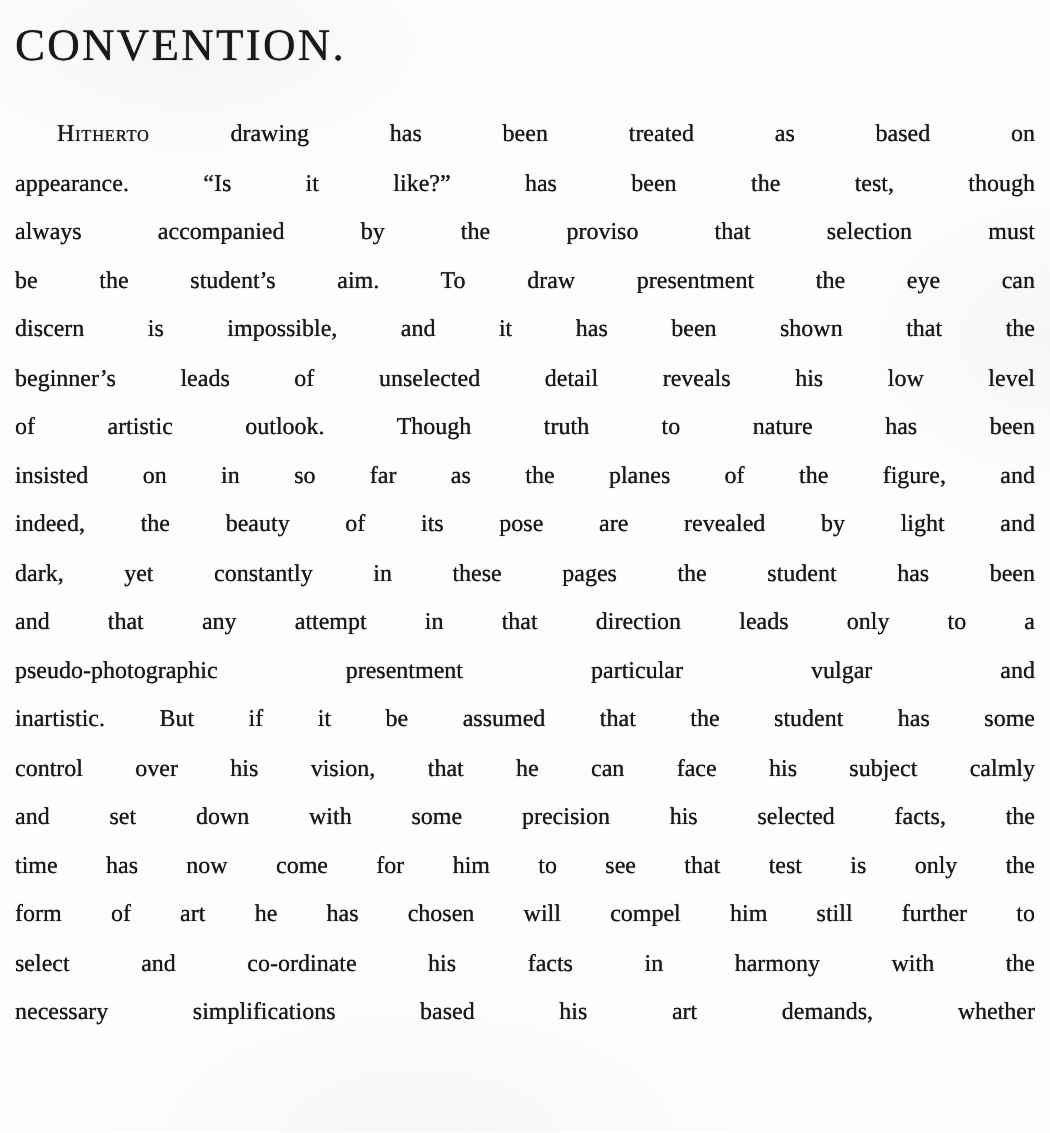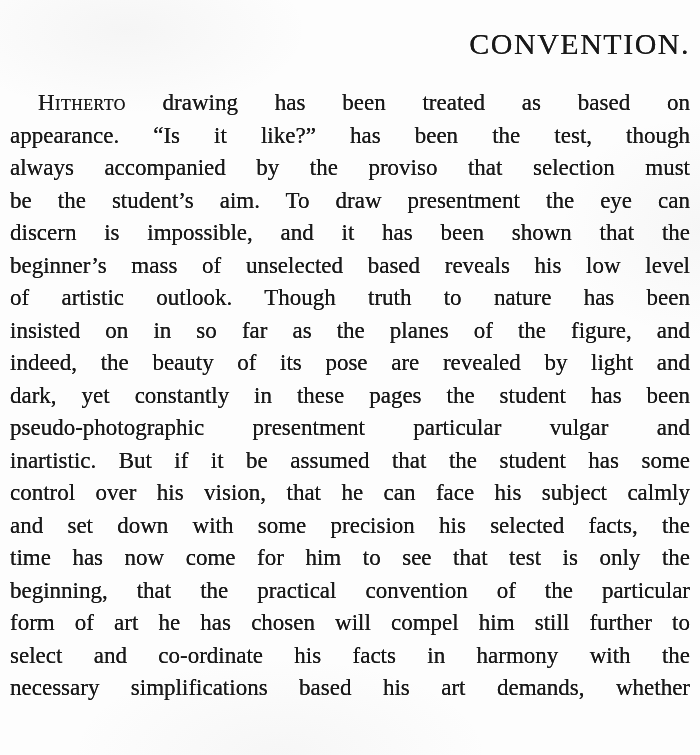--- a/index.html
+++ b/index.html
@@ -17,36 +17,36 @@
     background:
       radial-gradient(ellipse 260px 120px at 18% 4%, rgba(120,120,120,0.06), transparent 70%),
       radial-gradient(ellipse 200px 160px at 100% 30%, rgba(120,120,120,0.05), transparent 70%),
       radial-gradient(ellipse 300px 140px at 40% 100%, rgba(120,120,120,0.05), transparent 70%),
       #fdfdfd;
     color: #191919;
     font-family: "Liberation Serif", "DejaVu Serif", serif;
   }
   .title {
     margin: 0;
-    padding-top: 26px;
+    padding-top: 13px;
     height: 36px;
     line-height: 36px;
-    text-align: right;
+    text-align: left;
     font-size: 30px;
     font-weight: normal;
     letter-spacing: 1.5px;
     text-shadow: 0 0 0.6px currentColor;
   }
   .paragraph {
     margin-top: 25px;
   }
   .line {
     height: 32.5px;
     line-height: 32.5px;
-    font-size: 23px;
+    font-size: 16px;
     text-align: justify;
     text-align-last: justify;
     text-shadow: 0 0 0.5px currentColor;
     white-space: normal;
     overflow: hidden;
   }
   .line.first {
     text-indent: 28px;
   }
   .smallcaps {
@@ -58,28 +58,28 @@
 <body>
 
 <div class="page">
   <h1 class="title">CONVENTION.</h1>
   <div class="paragraph">
     <div class="line first"><span class="smallcaps">Hitherto</span><span> drawing has been treated as based on</span></div>
     <div class="line">appearance. “Is it like?” has been the test, though</div>
     <div class="line">always accompanied by the proviso that selection must</div>
     <div class="line">be the student’s aim. To draw presentment the eye can</div>
     <div class="line">discern is impossible, and it has been shown that the</div>
-    <div class="line">beginner’s mass of unselected based reveals his low level</div>
+    <div class="line">beginner’s leads of unselected detail reveals his low level</div>
     <div class="line">of artistic outlook. Though truth to nature has been</div>
     <div class="line">insisted on in so far as the planes of the figure, and</div>
     <div class="line">indeed, the beauty of its pose are revealed by light and</div>
     <div class="line">dark, yet constantly in these pages the student has been</div>
+    <div class="line">and that any attempt in that direction leads only to a</div>
     <div class="line">pseudo-photographic presentment particular vulgar and</div>
     <div class="line">inartistic. But if it be assumed that the student has some</div>
     <div class="line">control over his vision, that he can face his subject calmly</div>
     <div class="line">and set down with some precision his selected facts, the</div>
     <div class="line">time has now come for him to see that test is only the</div>
-    <div class="line">beginning, that the practical convention of the particular</div>
     <div class="line">form of art he has chosen will compel him still further to</div>
     <div class="line">select and co-ordinate his facts in harmony with the</div>
     <div class="line">necessary simplifications based his art demands, whether</div>
   </div>
 </div>
 
 </body></html>

